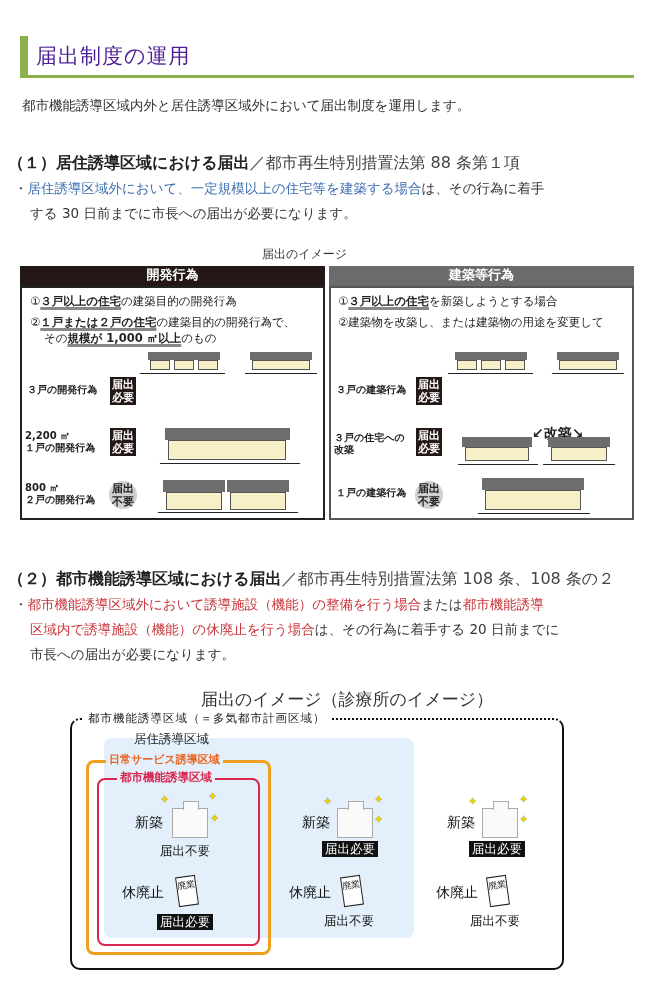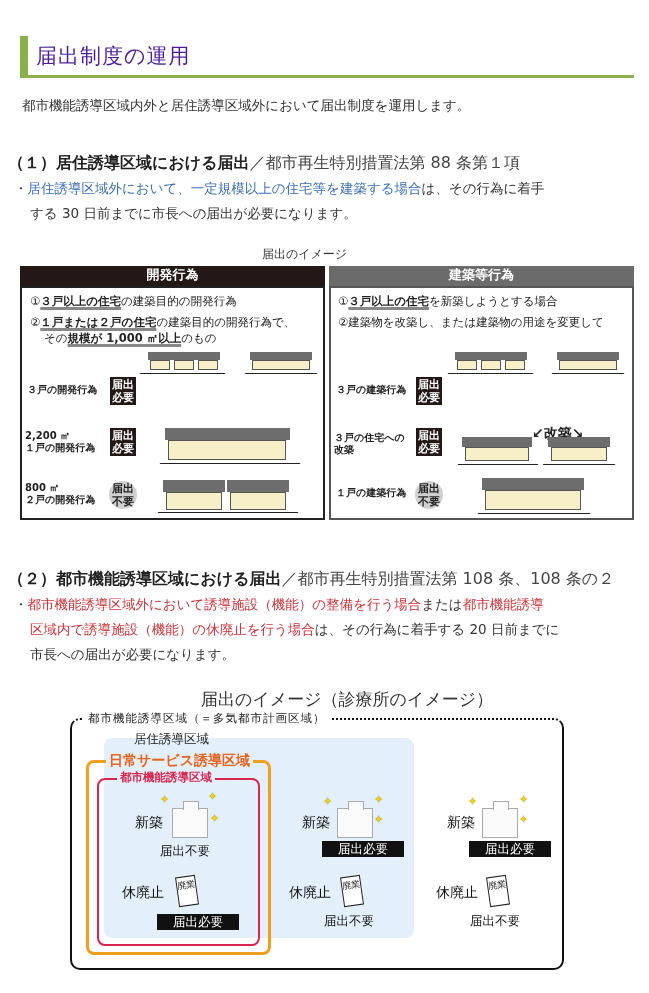--- a/index.html
+++ b/index.html
@@ -33,26 +33,26 @@
   .roof { position: absolute; background: #6d6d6d; }
   .wall { position: absolute; background: #f7efc8; border: 1px solid #555; }
   .ground { position: absolute; height: 0; border-top: 1px solid #222; transform: skewX(-40deg); }
 
   
   .outer-zone { left: 70px; top: 718px; width: 494px; height: 252px; border: 2px solid #111; border-radius: 10px; border-top: 2px dotted #111; }
   .outer-label { left: 82px; top: 711px; background: #fff; padding: 0 6px; font-size: 11.5px; color: #222; letter-spacing: 1px; }
   .resid-zone { left: 104px; top: 738px; width: 310px; height: 200px; background: #e3effa; border-radius: 8px; }
   .resid-label { left: 134px; top: 731px; font-size: 12.5px; color: #222; }
   .daily-zone { left: 86px; top: 760px; width: 185px; height: 195px; border: 3px solid #f0a020; border-radius: 8px; }
-  .daily-label { left: 106px; top: 752px; background: #e3effa; padding: 0 3px; font-size: 14px; color: #e8641e; font-weight: bold; }
+  .daily-label { left: 106px; top: 752px; background: #e3effa; padding: 0 3px; font-size: 11px; color: #e8641e; font-weight: bold; }
   .urban-zone { left: 97px; top: 778px; width: 163px; height: 168px; border: 2.5px solid #d9264f; border-radius: 8px; }
   .urban-label { left: 117px; top: 770px; background: #e3effa; padding: 0 3px; font-size: 11.5px; color: #d9264f; font-weight: bold; }
 
   .act-label { font-size: 14px; color: #111; }
-  .result-req { background: #111; color: #fff; font-size: 12.5px; padding: 0 16px; line-height: 16px; }
+  .result-req { background: #111; color: #fff; font-size: 12.5px; padding: 0 3px; line-height: 16px; }
   .result-noreq { color: #111; font-size: 12.5px; }
   .bldg { position: absolute; width: 36px; height: 30px; border: 1px solid #aaa; background: #fafafa; }
   .bldg::before { content: ""; position: absolute; left: 10px; top: -8px; width: 14px; height: 8px; border: 1px solid #aaa; border-bottom: none; background: #fafafa; }
   .spark { position: absolute; color: #f2d400; font-size: 11px; text-shadow: 0 0 1px #555; }
   .haishi { position: absolute; width: 20px; height: 30px; border: 1.5px solid #222; background: #fff; transform: rotate(-8deg); font-size: 9px; line-height: 12px; text-align: center; padding-top: 2px; }
 </style>
 </head>
 <body>
 
 <div class="abs title-bar"></div>

